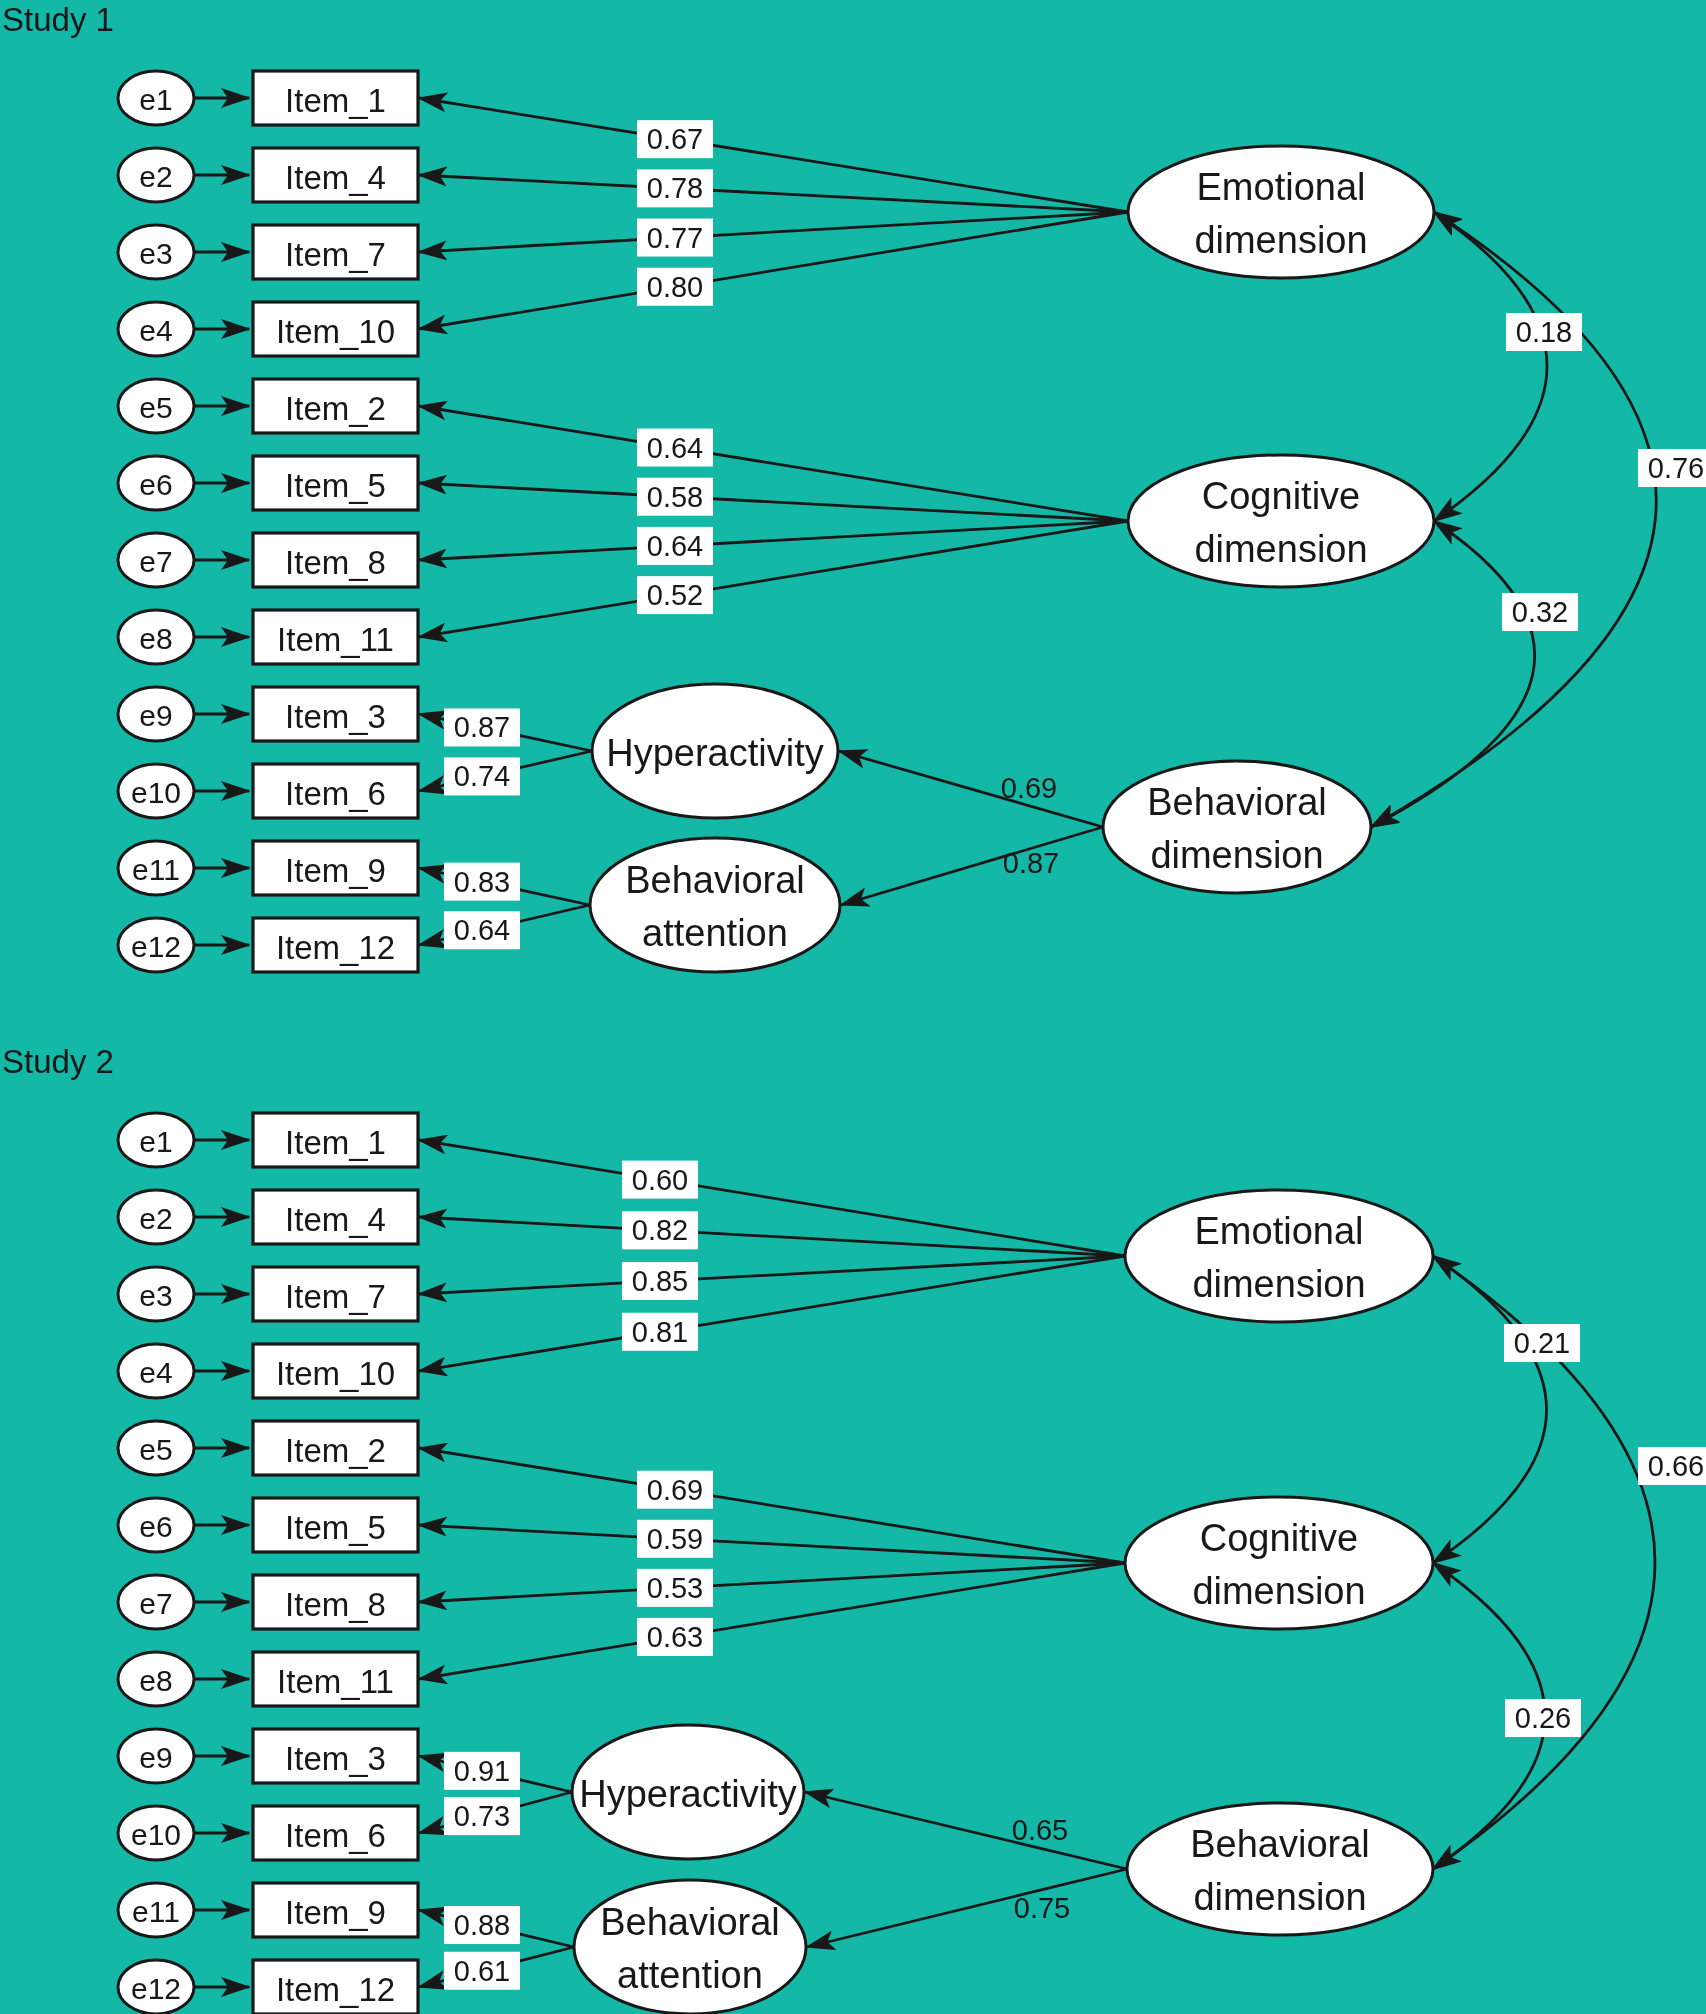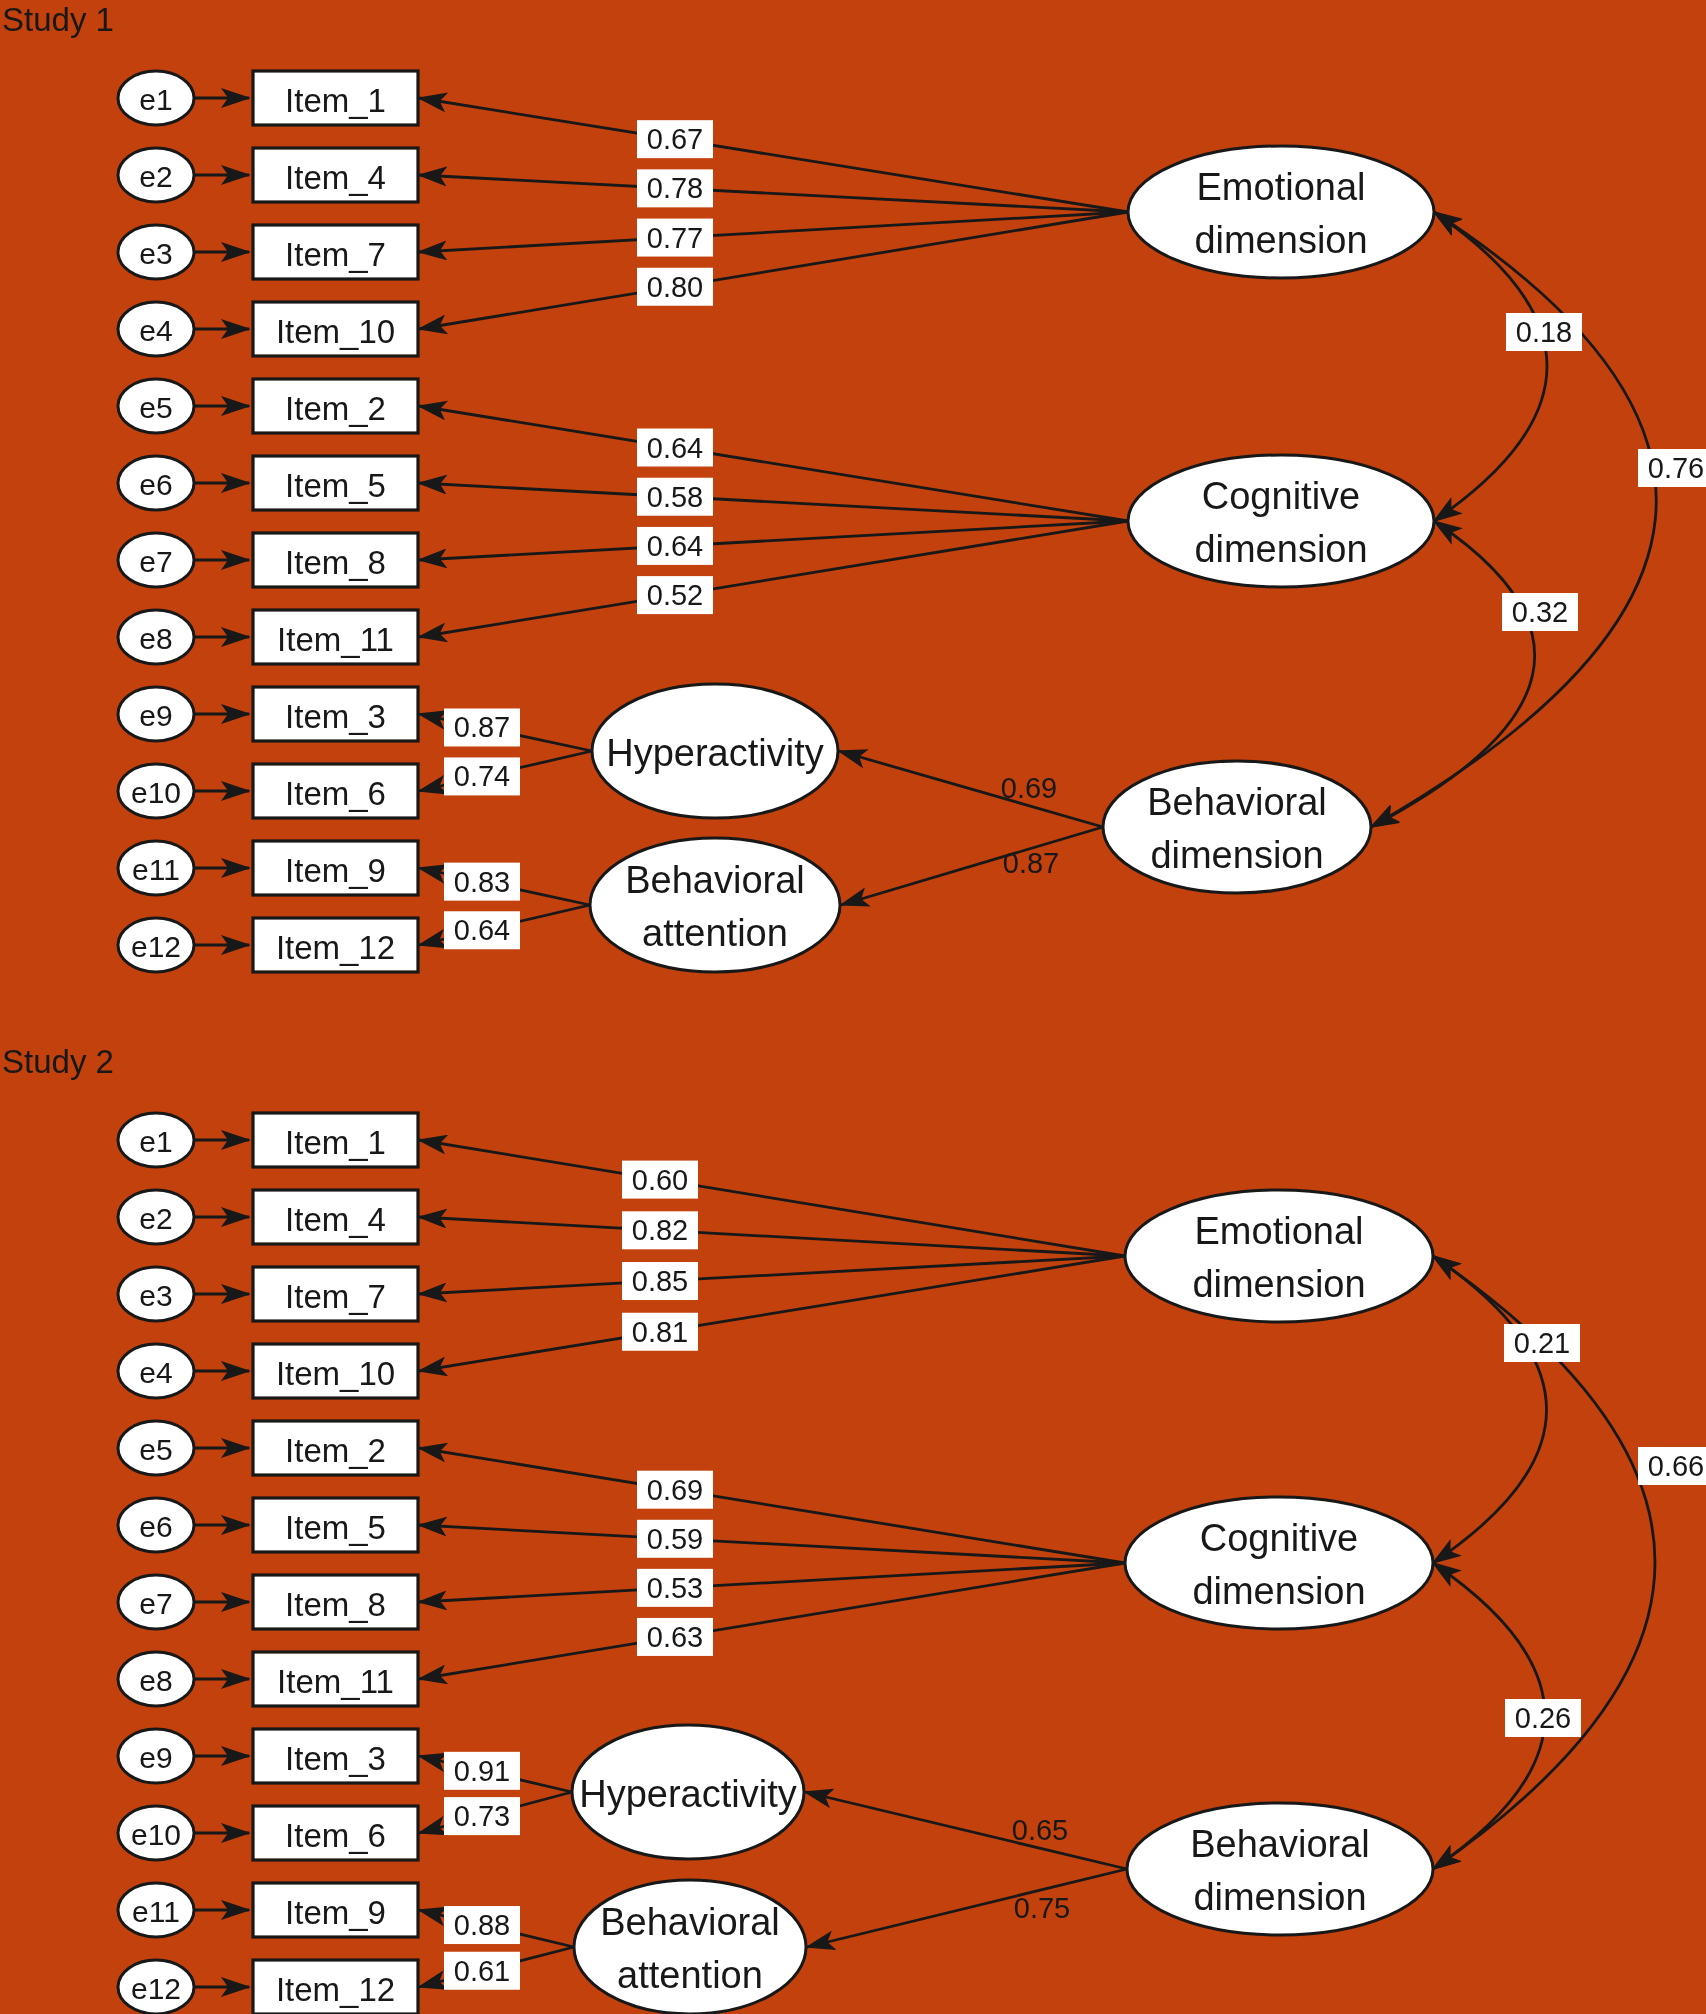--- a/index.html
+++ b/index.html
@@ -1,16 +1,16 @@
 <!DOCTYPE html>
 <html><head>
 <meta charset="utf-8">
 <style>
   html,body{margin:0;padding:0;background:#ffffff;}
-  .page{width:1706px;height:2014px;background:#c2410c;position:relative;}
+  .page{width:1706px;height:2014px;background:#14b8a6;position:relative;}
   svg{display:block;}
   text{font-family:"Liberation Sans",sans-serif;fill:#181818;}
   .t-title{font-size:33px;text-anchor:start;}
   .t-err{font-size:30px;text-anchor:middle;}
   .t-item{font-size:33px;text-anchor:middle;}
   .t-factor{font-size:38px;text-anchor:middle;}
   .t-num{font-size:29px;text-anchor:middle;}
   .shape{fill:#ffffff;stroke:#181818;}
   .edge{fill:none;stroke:#181818;}
   .gap{fill:#ffffff;stroke:none;}

